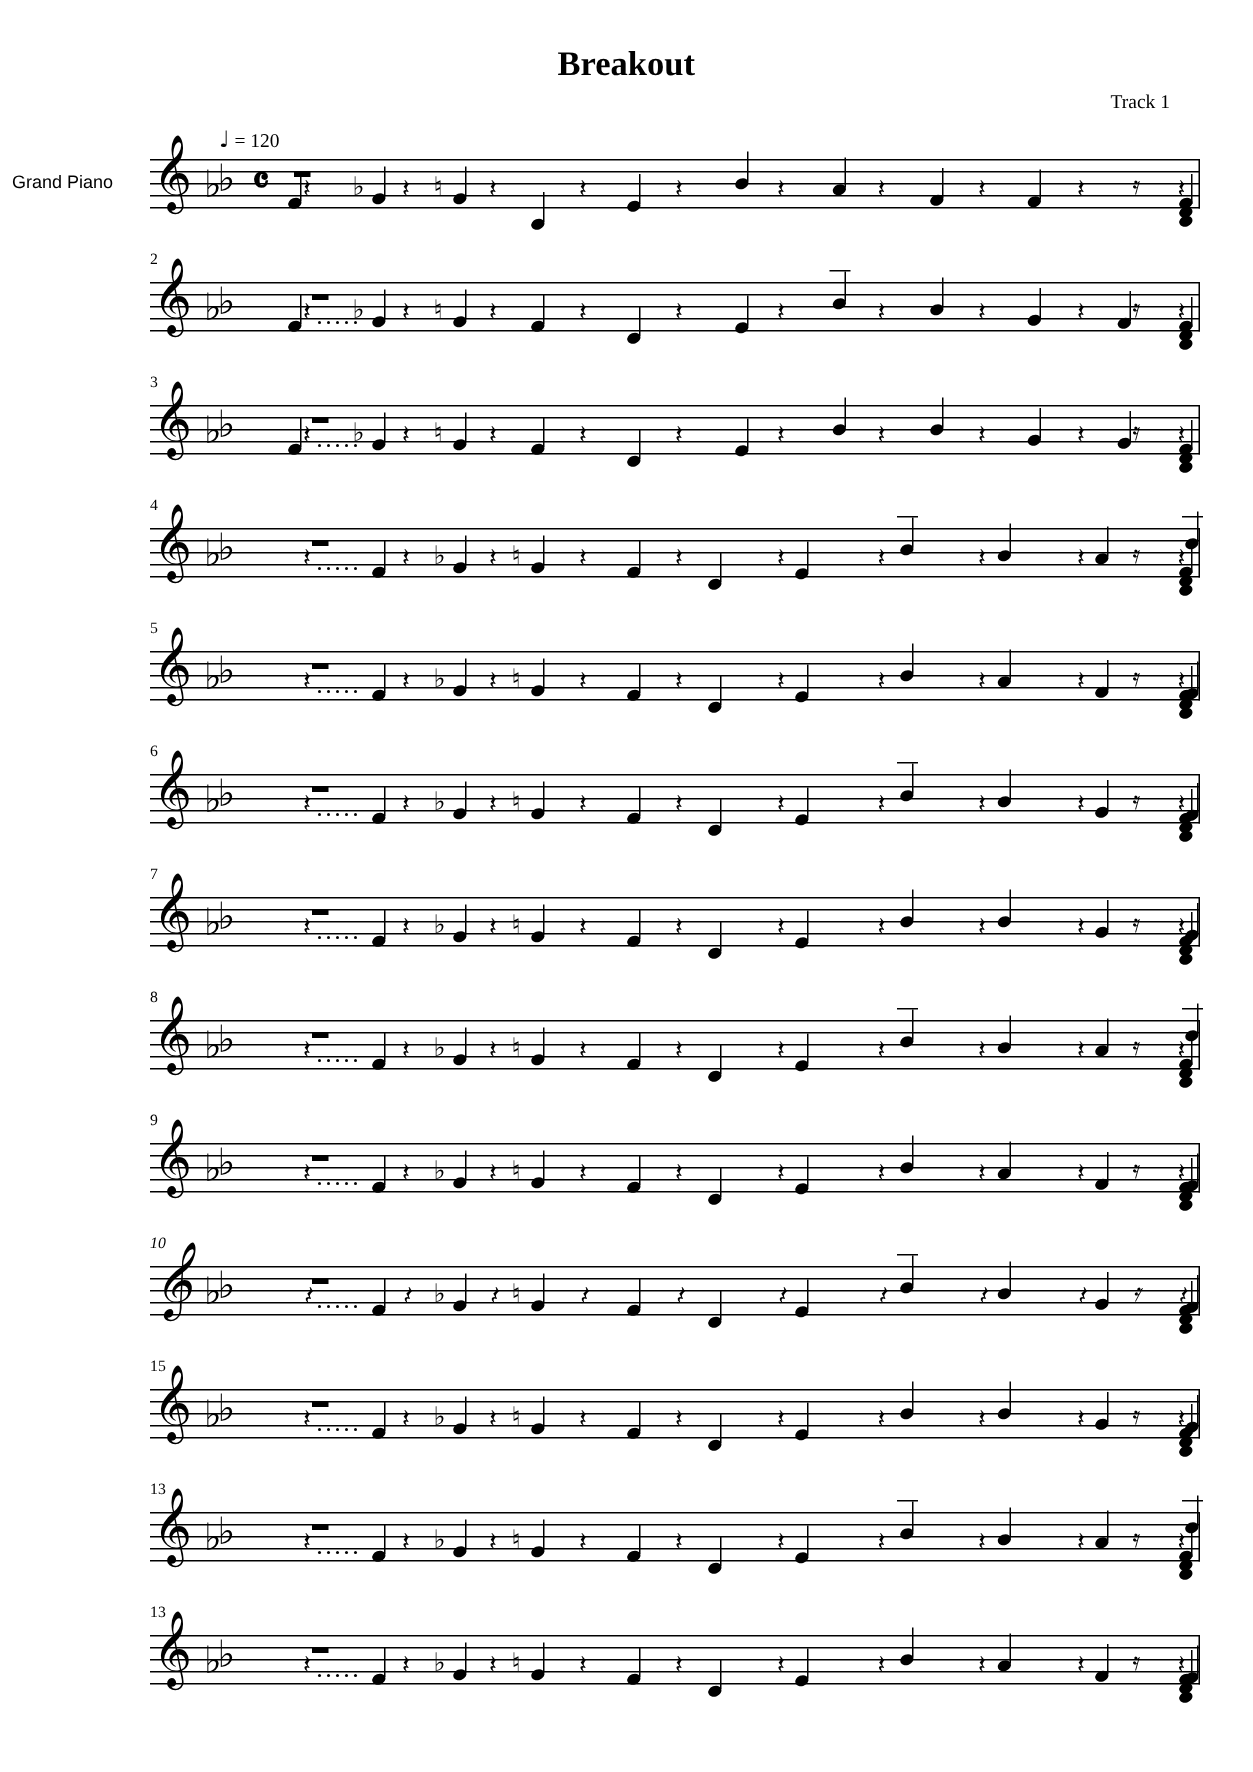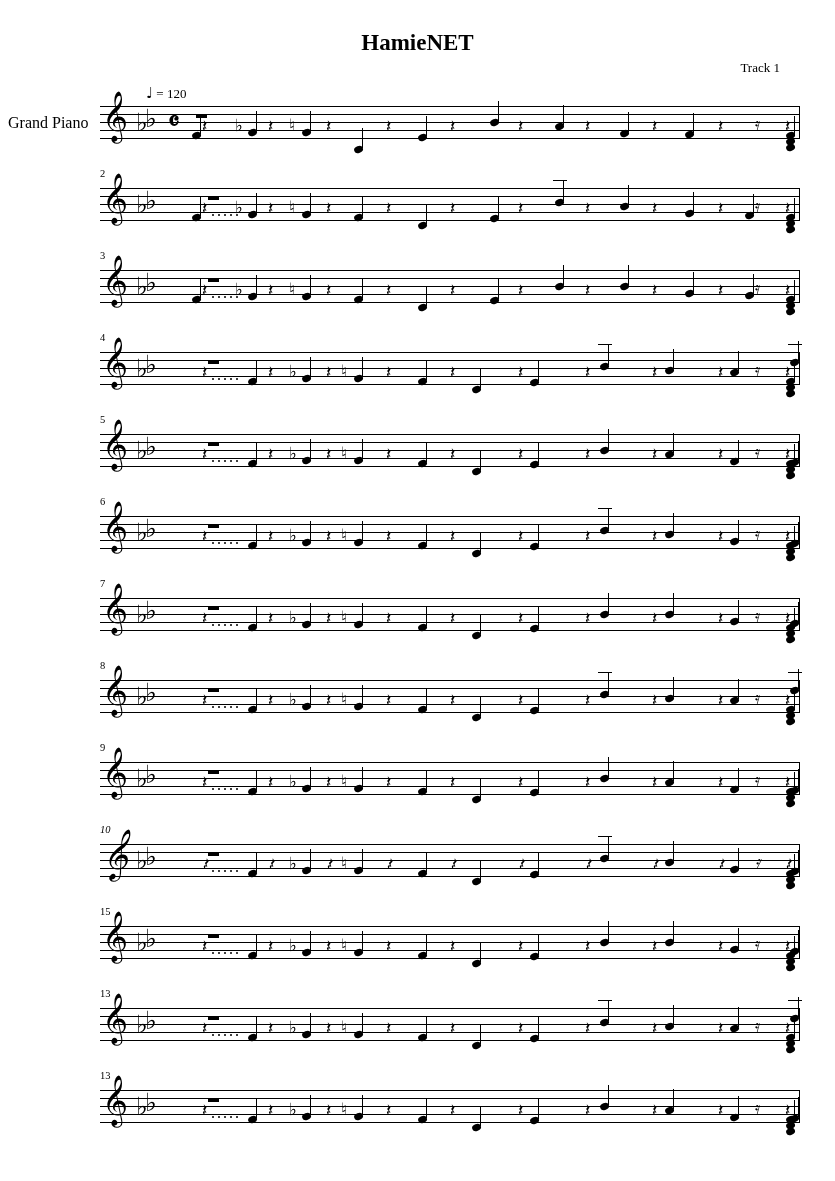--- a/index.html
+++ b/index.html
@@ -20,41 +20,41 @@
   .staff .line.l3{top:24px;}
   .staff .line.l4{top:32px;}
   .barline{position:absolute;width:1.4px;background:#000;top:0;height:33px;}
 
   .measnum{position:absolute;font-size:10.5px;font-family:"Liberation Serif",serif;}
 
   .clef{position:absolute;font-size:44px;line-height:44px;font-family:"DejaVu Sans",sans-serif;}
   .keysig{position:absolute;font-size:25px;line-height:25px;font-family:"DejaVu Sans",sans-serif;}
   .timesig{position:absolute;font-size:26px;line-height:26px;font-family:"DejaVu Serif",serif;font-weight:bold;}
 
-  .instr{position:absolute;font-size:16px;font-family:Liberation Serif, serif;white-space:nowrap;}
+  .instr{position:absolute;font-size:12px;font-family:Liberation Sans, sans-serif;white-space:nowrap;}
   .tempo{position:absolute;font-size:13px;font-family:"Liberation Serif",serif;white-space:nowrap;}
   .tempo .q{font-family:"DejaVu Sans",sans-serif;font-size:15px;}
 
   
   .nh{position:absolute;width:9px;height:6.6px;background:#000;border-radius:50%;transform:rotate(-21deg);}
   .stem{position:absolute;width:1.3px;background:#000;}
   .ledger{position:absolute;width:14px;height:1px;background:#000;}
   .acc{position:absolute;font-size:17px;line-height:17px;font-family:"DejaVu Sans",sans-serif;}
   .rest-w{position:absolute;width:11px;height:4px;background:#000;}
   .rest-16{position:absolute;font-size:17px;line-height:17px;font-family:"DejaVu Sans",sans-serif;}
   .dots{position:absolute;height:2px;}
   .dots i{position:absolute;width:2.2px;height:2.2px;background:#000;border-radius:50%;}
   .chord-low{position:absolute;}
 </style>
 </head>
 <body>
 
 <div class="page">
 
-  <div class="title">HamieNET</div>
+  <div class="title">Breakout</div>
   <div class="track">Track 1</div>
 
   <div id="systems">
       <div class="system" style="top: 88px;">
         <div class="staff" style="top: 18px;">
           <div class="line l0"></div>
           <div class="line l1"></div>
           <div class="line l2"></div>
           <div class="line l3"></div>
           <div class="line l4"></div>

